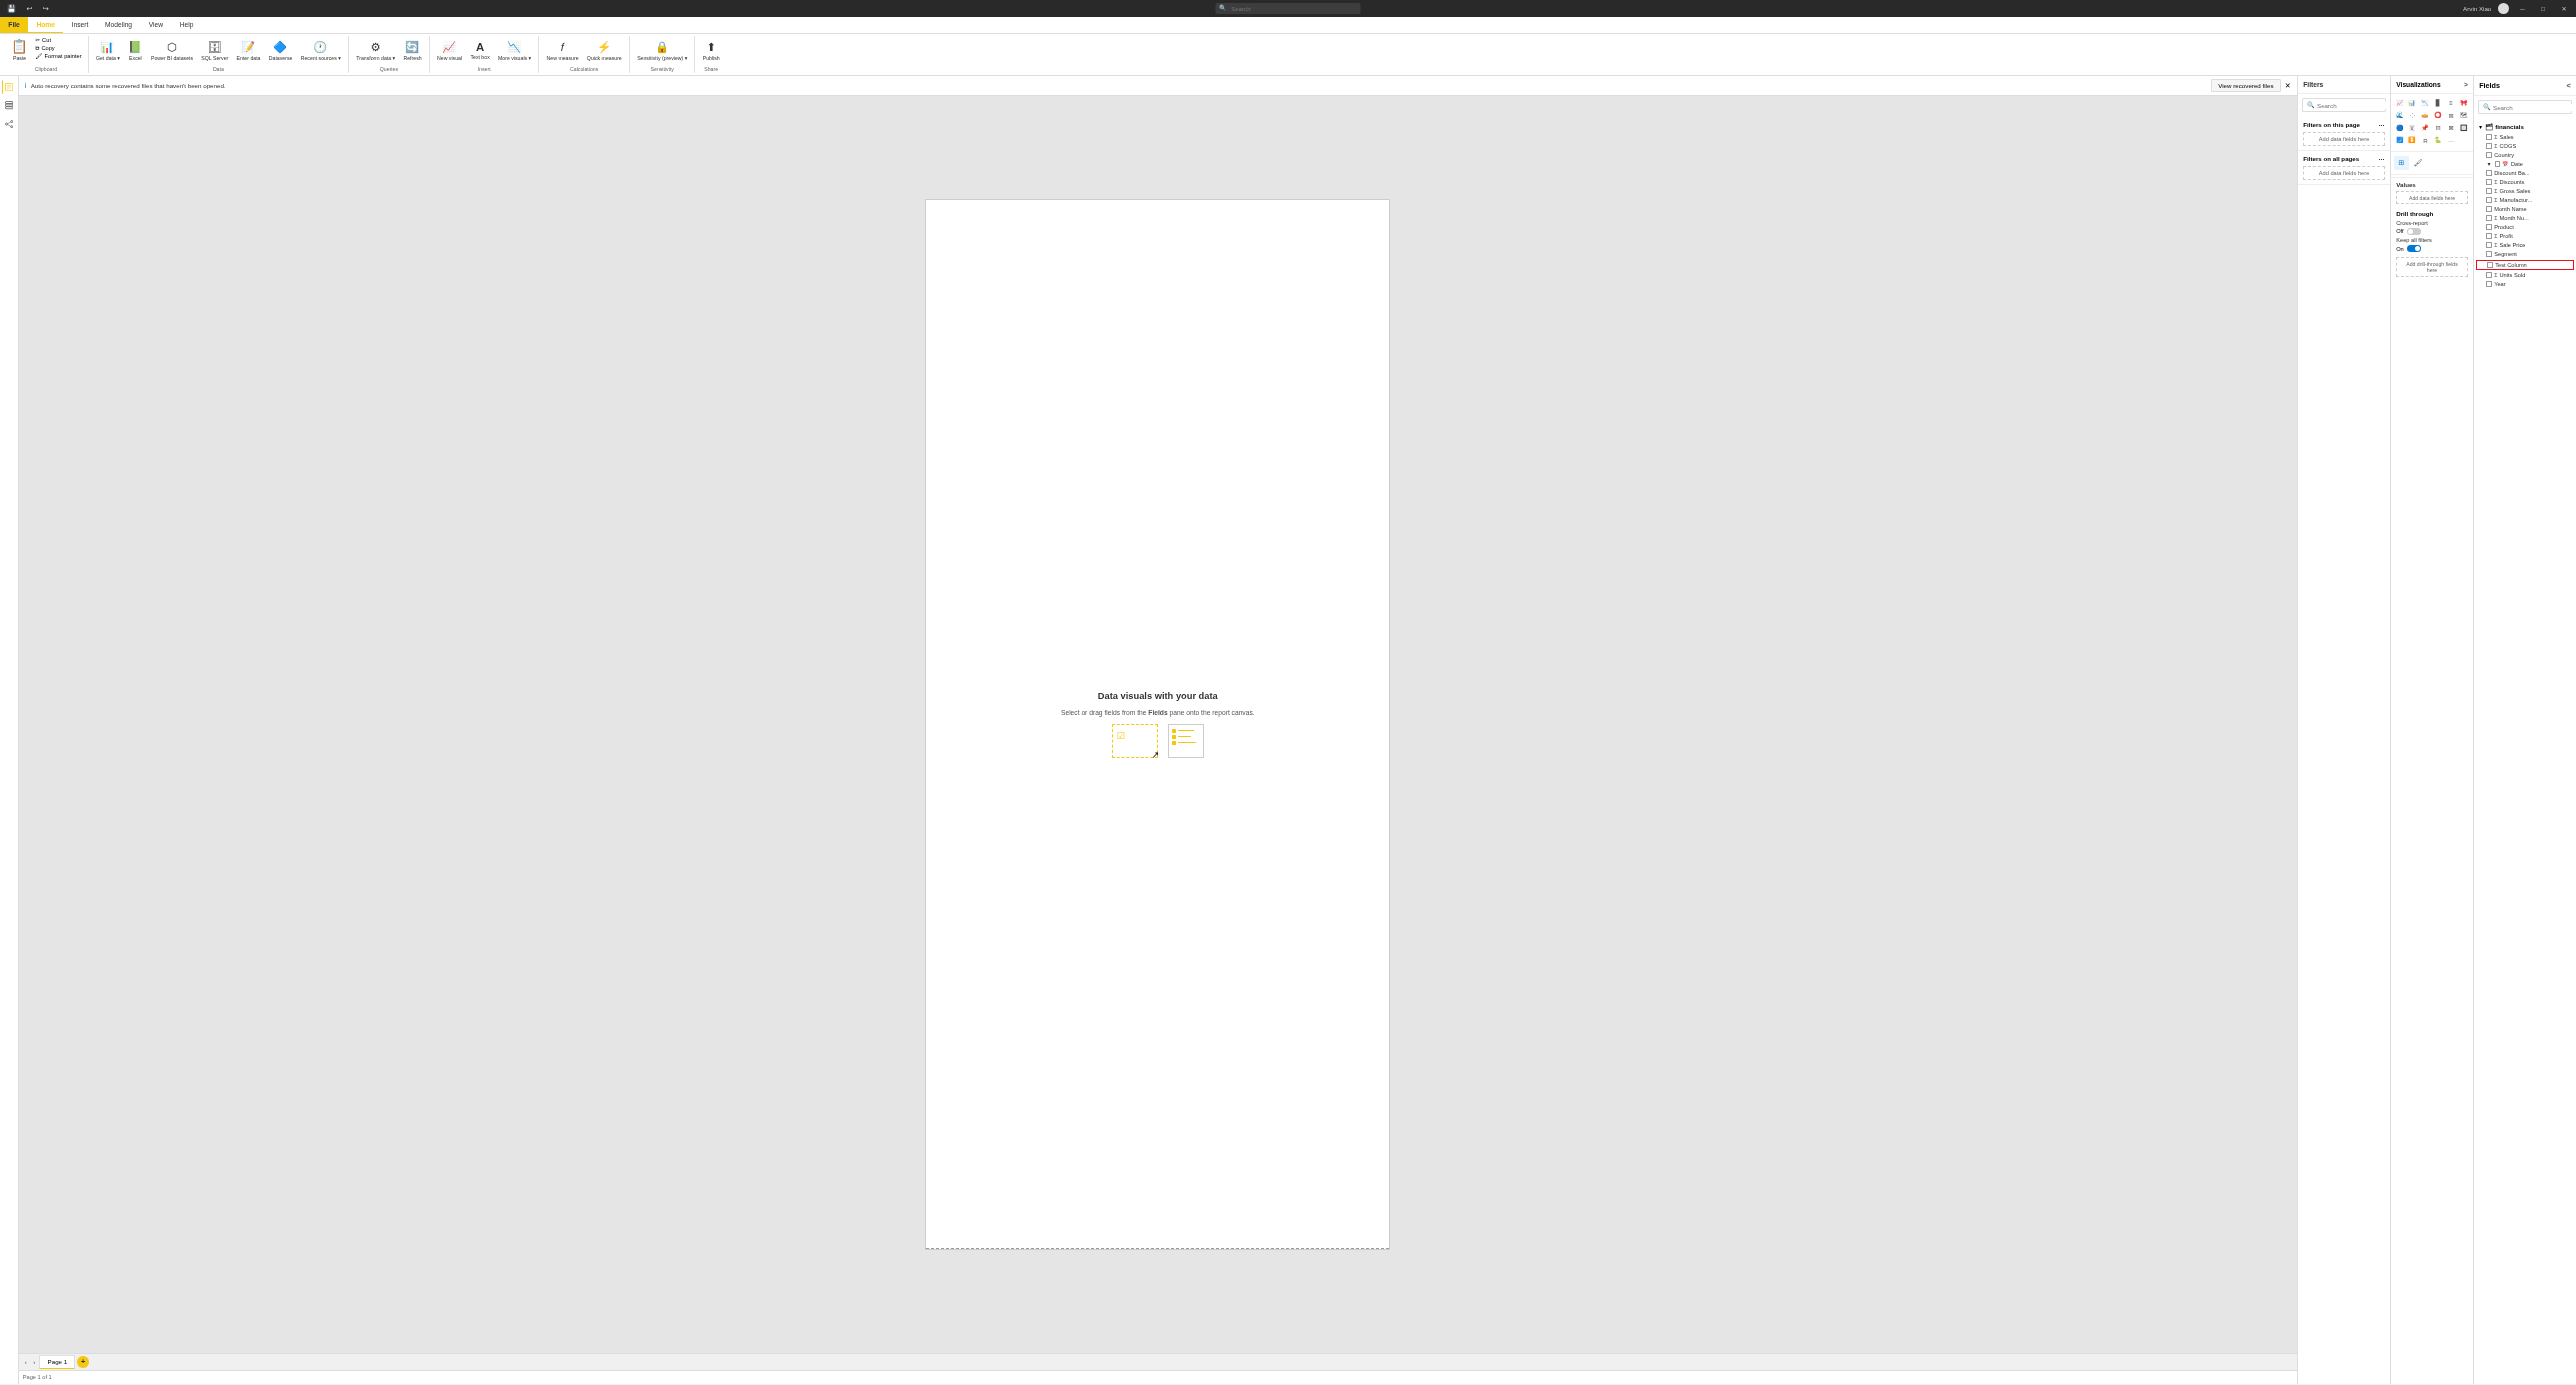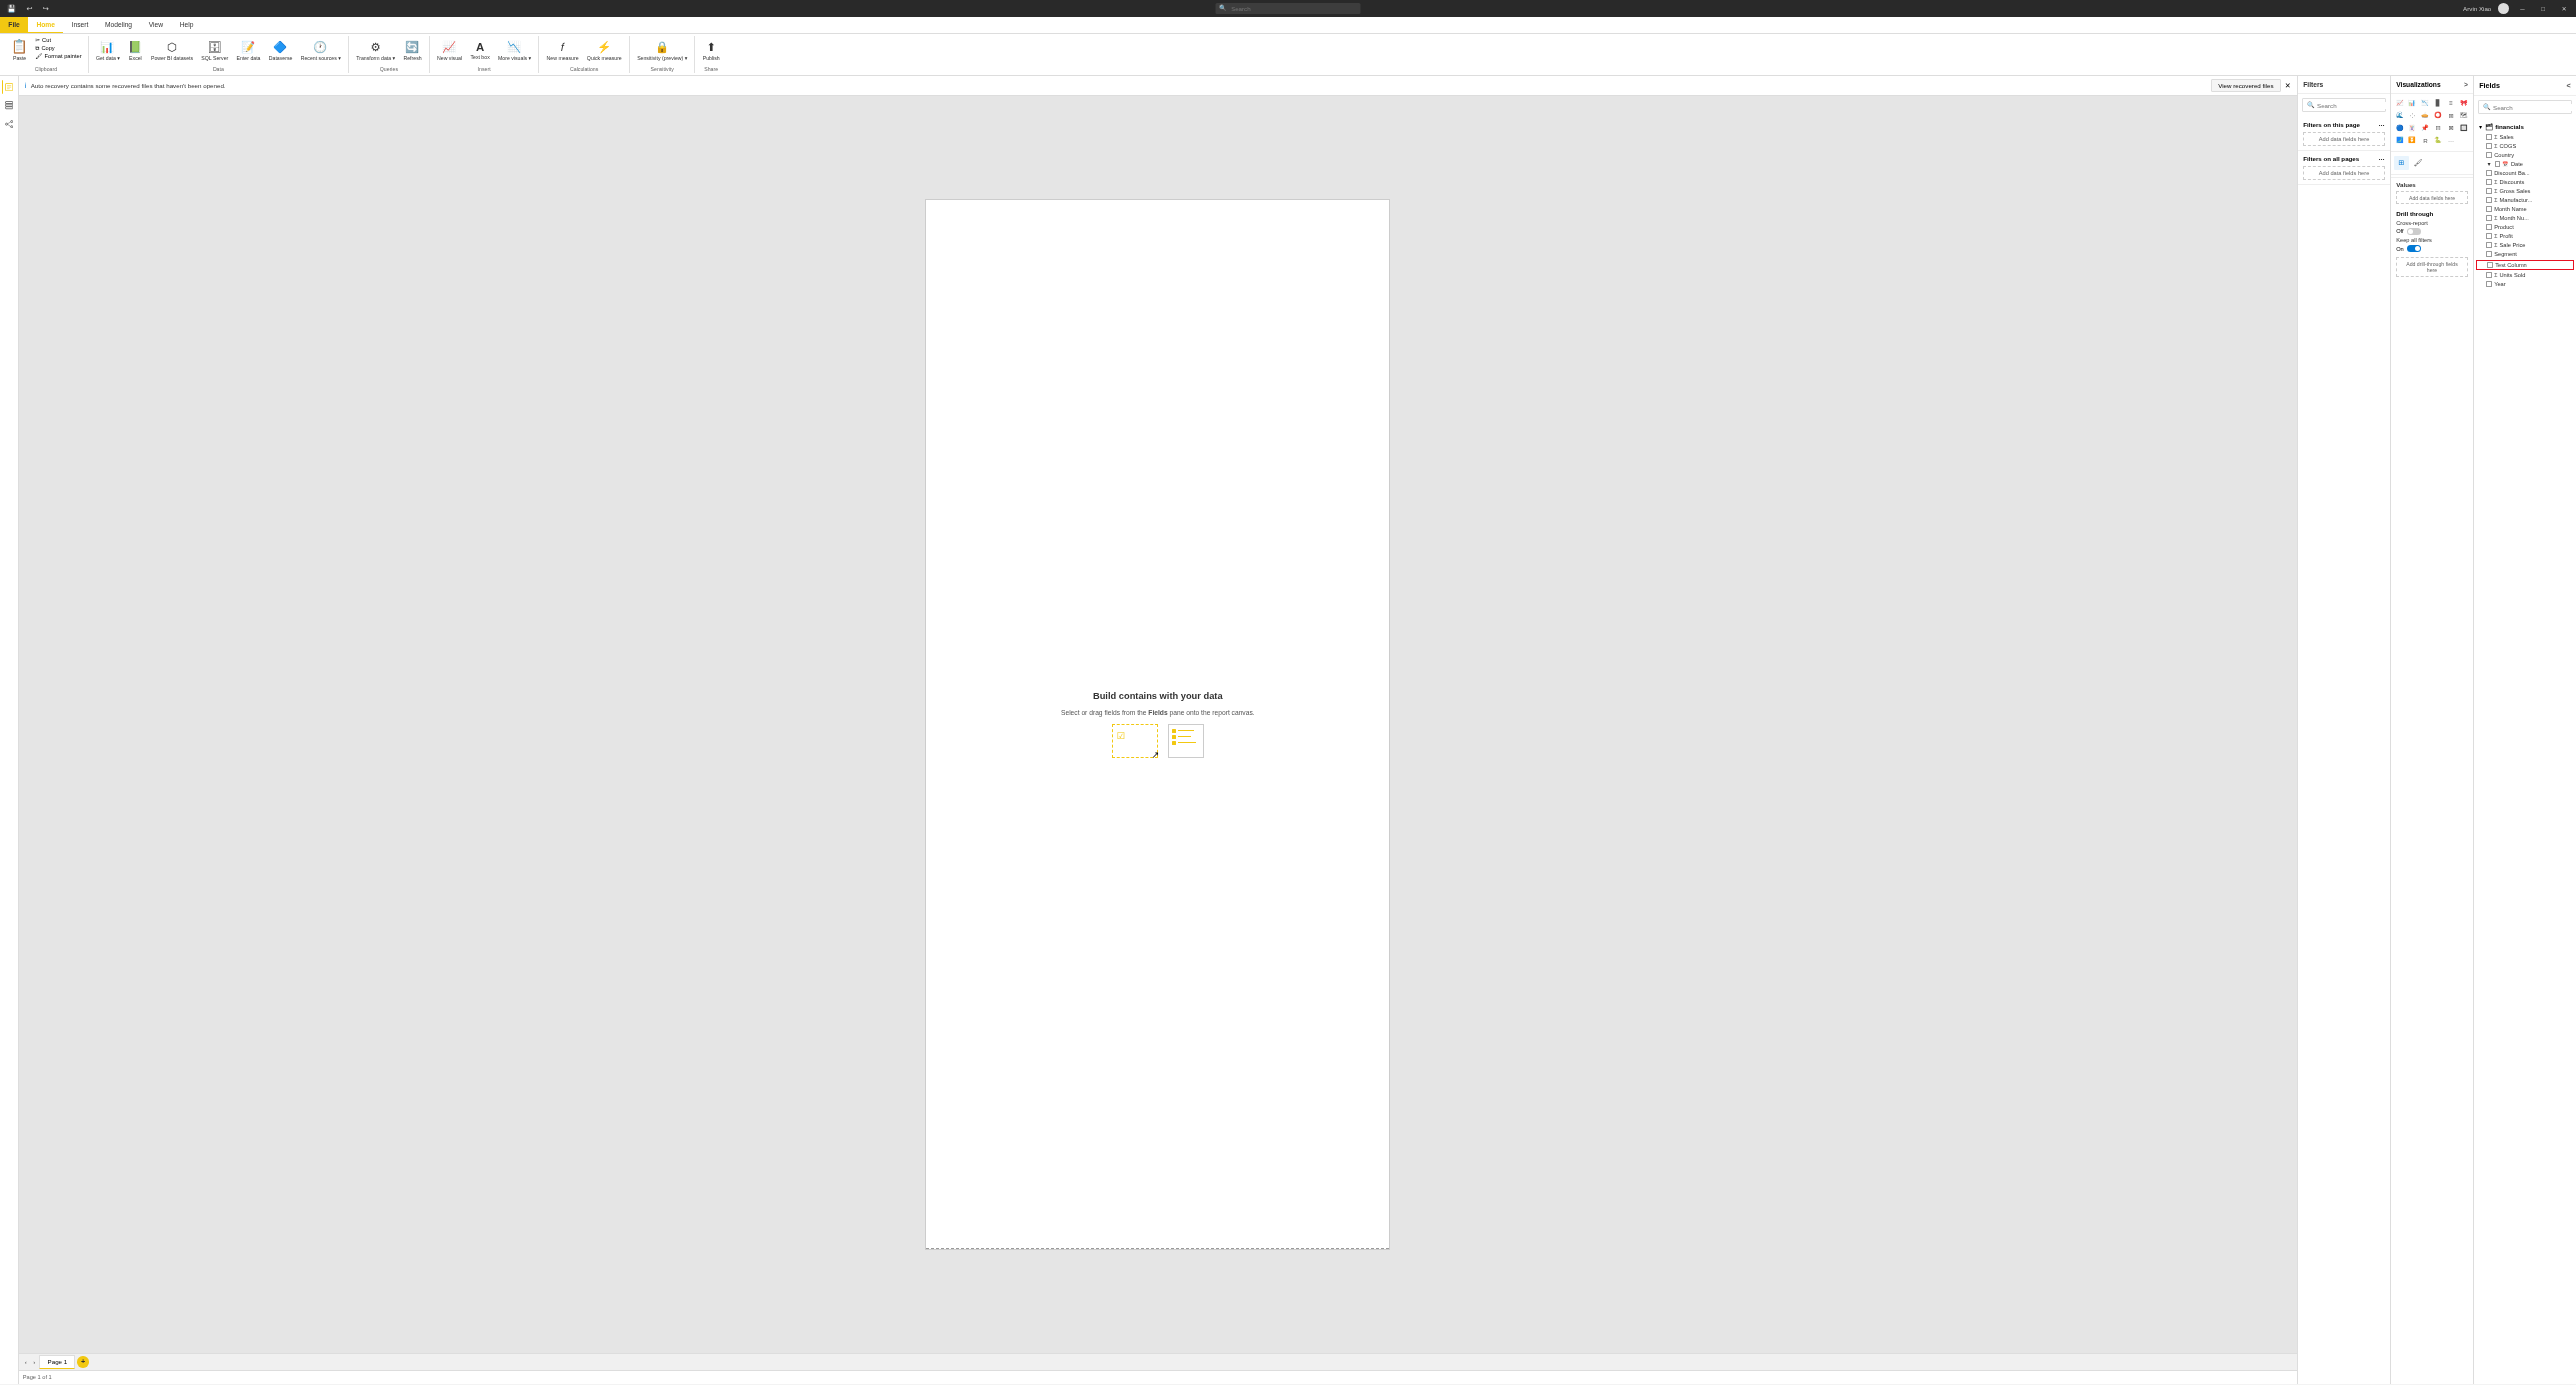--- a/index.html
+++ b/index.html
@@ -720,21 +720,21 @@
     <div class="info-bar">
       <span class="info-icon">ℹ</span>
       <span>Auto recovery contains some recovered files that haven't been opened.</span>
       <button class="info-btn">View recovered files</button>
       <button class="info-close">✕</button>
     </div>
 
     <div class="report-canvas">
       <div class="canvas-page">
         <div class="canvas-center-content">
-          <div class="canvas-title">Build contains with your data</div>
+          <div class="canvas-title">Data visuals with your data</div>
           <div style="font-size:6.7px; color:#555;">
             <span>Select or drag fields from the</span>
             <strong>Fields</strong>
             <span>pane onto the report canvas.</span>
           </div>
           <div class="canvas-illustrations">
             <div class="illus-table">
               <span class="illus-check">☑</span>
               <span class="illus-cursor">↗</span>
             </div>

